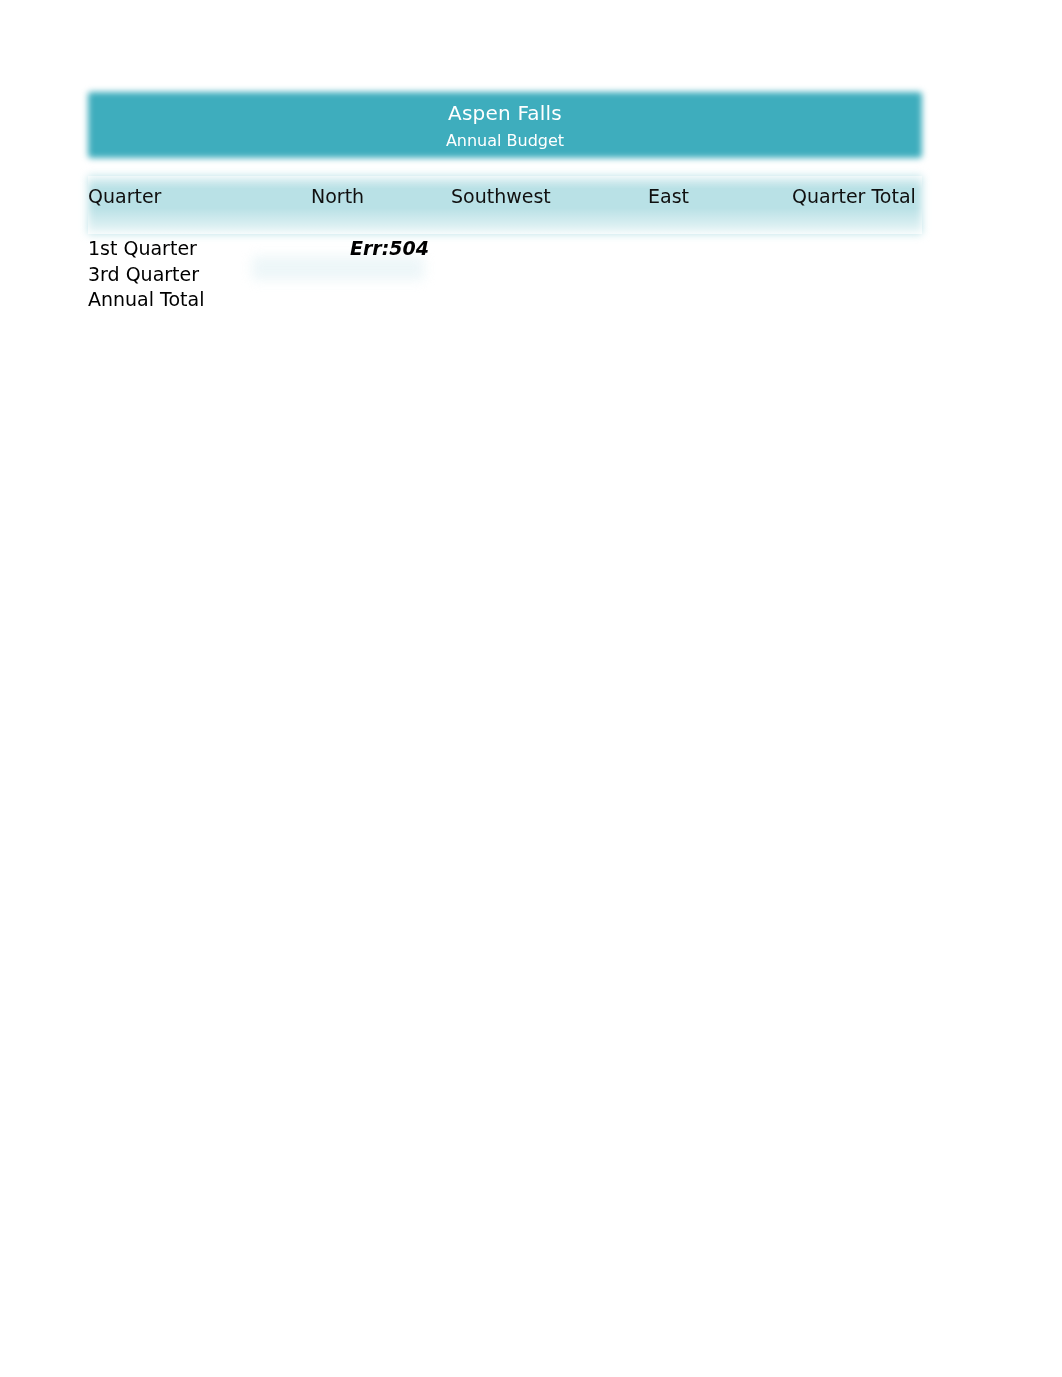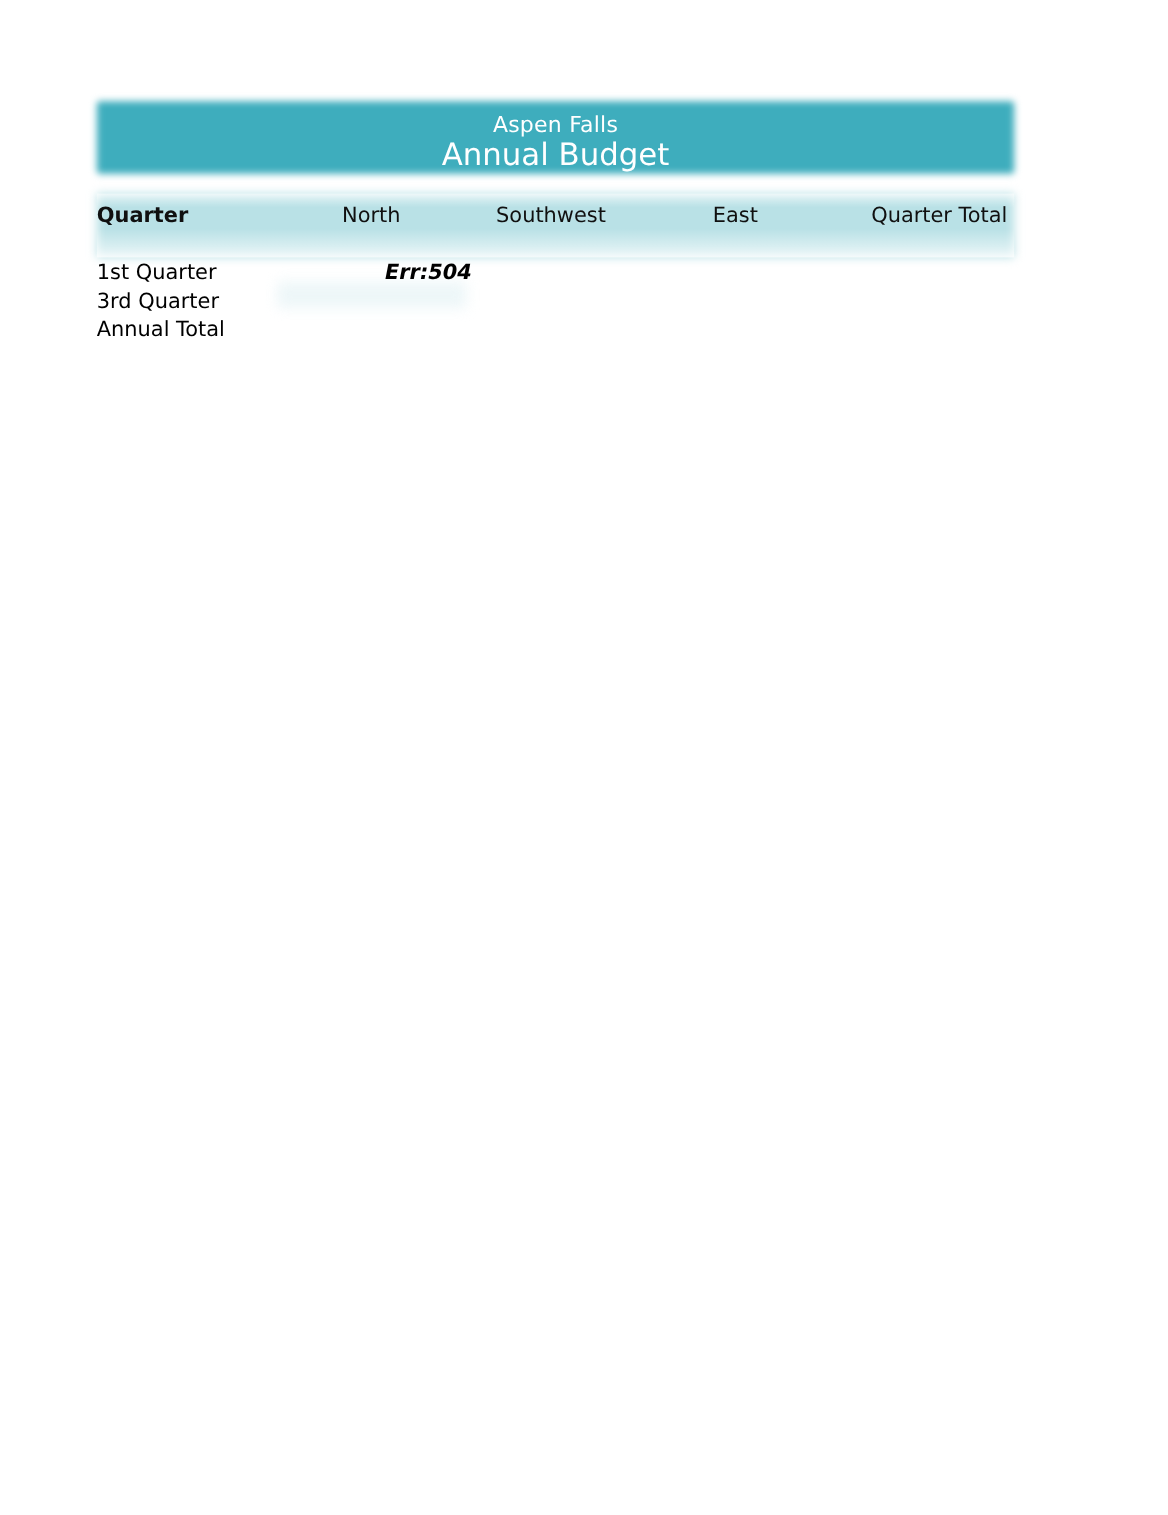--- a/index.html
+++ b/index.html
@@ -49,21 +49,21 @@
     color: #ffffff;
     filter: blur(0.45px);
   }
   .banner-title {
     font-size: 20px;
     line-height: 32px;
     font-weight: 400;
     letter-spacing: 0.2px;
   }
   .banner-subtitle {
-    font-size: 28px;
+    font-size: 16px;
     line-height: 24px;
     font-weight: 400;
     margin-top: 0px;
   }
 
   
   .header-band-wrap {
     position: absolute;
     left: 88px;
     top: 176px;
@@ -101,21 +101,21 @@
   }
   .hcell {
     position: absolute;
     top: 8px;
     font-size: 19px;
     line-height: 24px;
     font-weight: 400;
     white-space: nowrap;
     color: #101010;
   }
-  .hcell.c-quarter      { left: 0px; font-weight: bold; }
+  .hcell.c-quarter      { left: 0px; }
   .hcell.c-north        { left: 223px; }
   .hcell.c-southwest    { left: 363px; }
   .hcell.c-east         { left: 560px; }
   .hcell.c-quartertotal { left: 704px; }
 
   
   .ghost-smudge {
     position: absolute;
     left: 252px;
     top: 256px;

